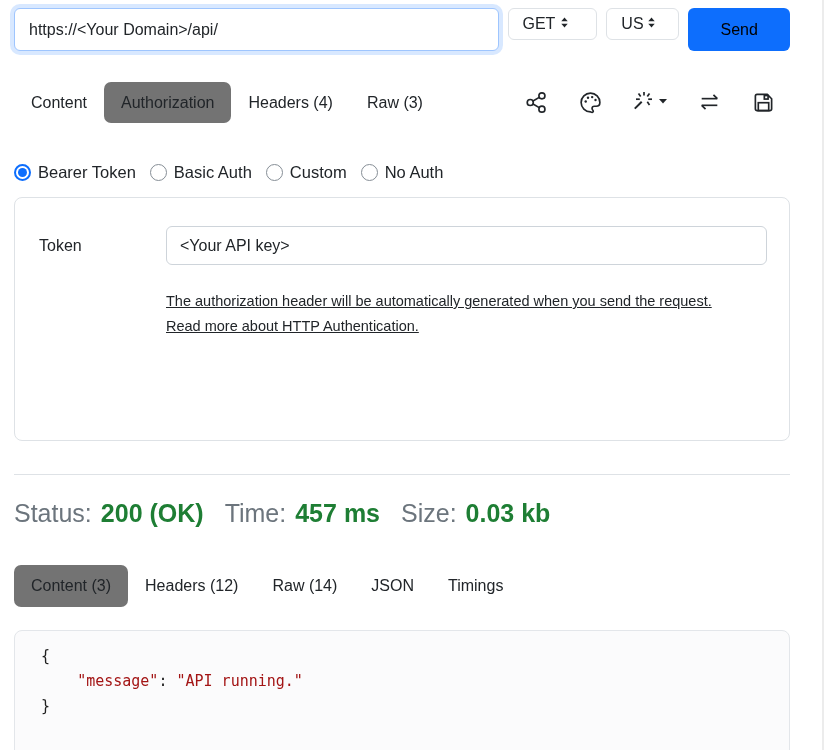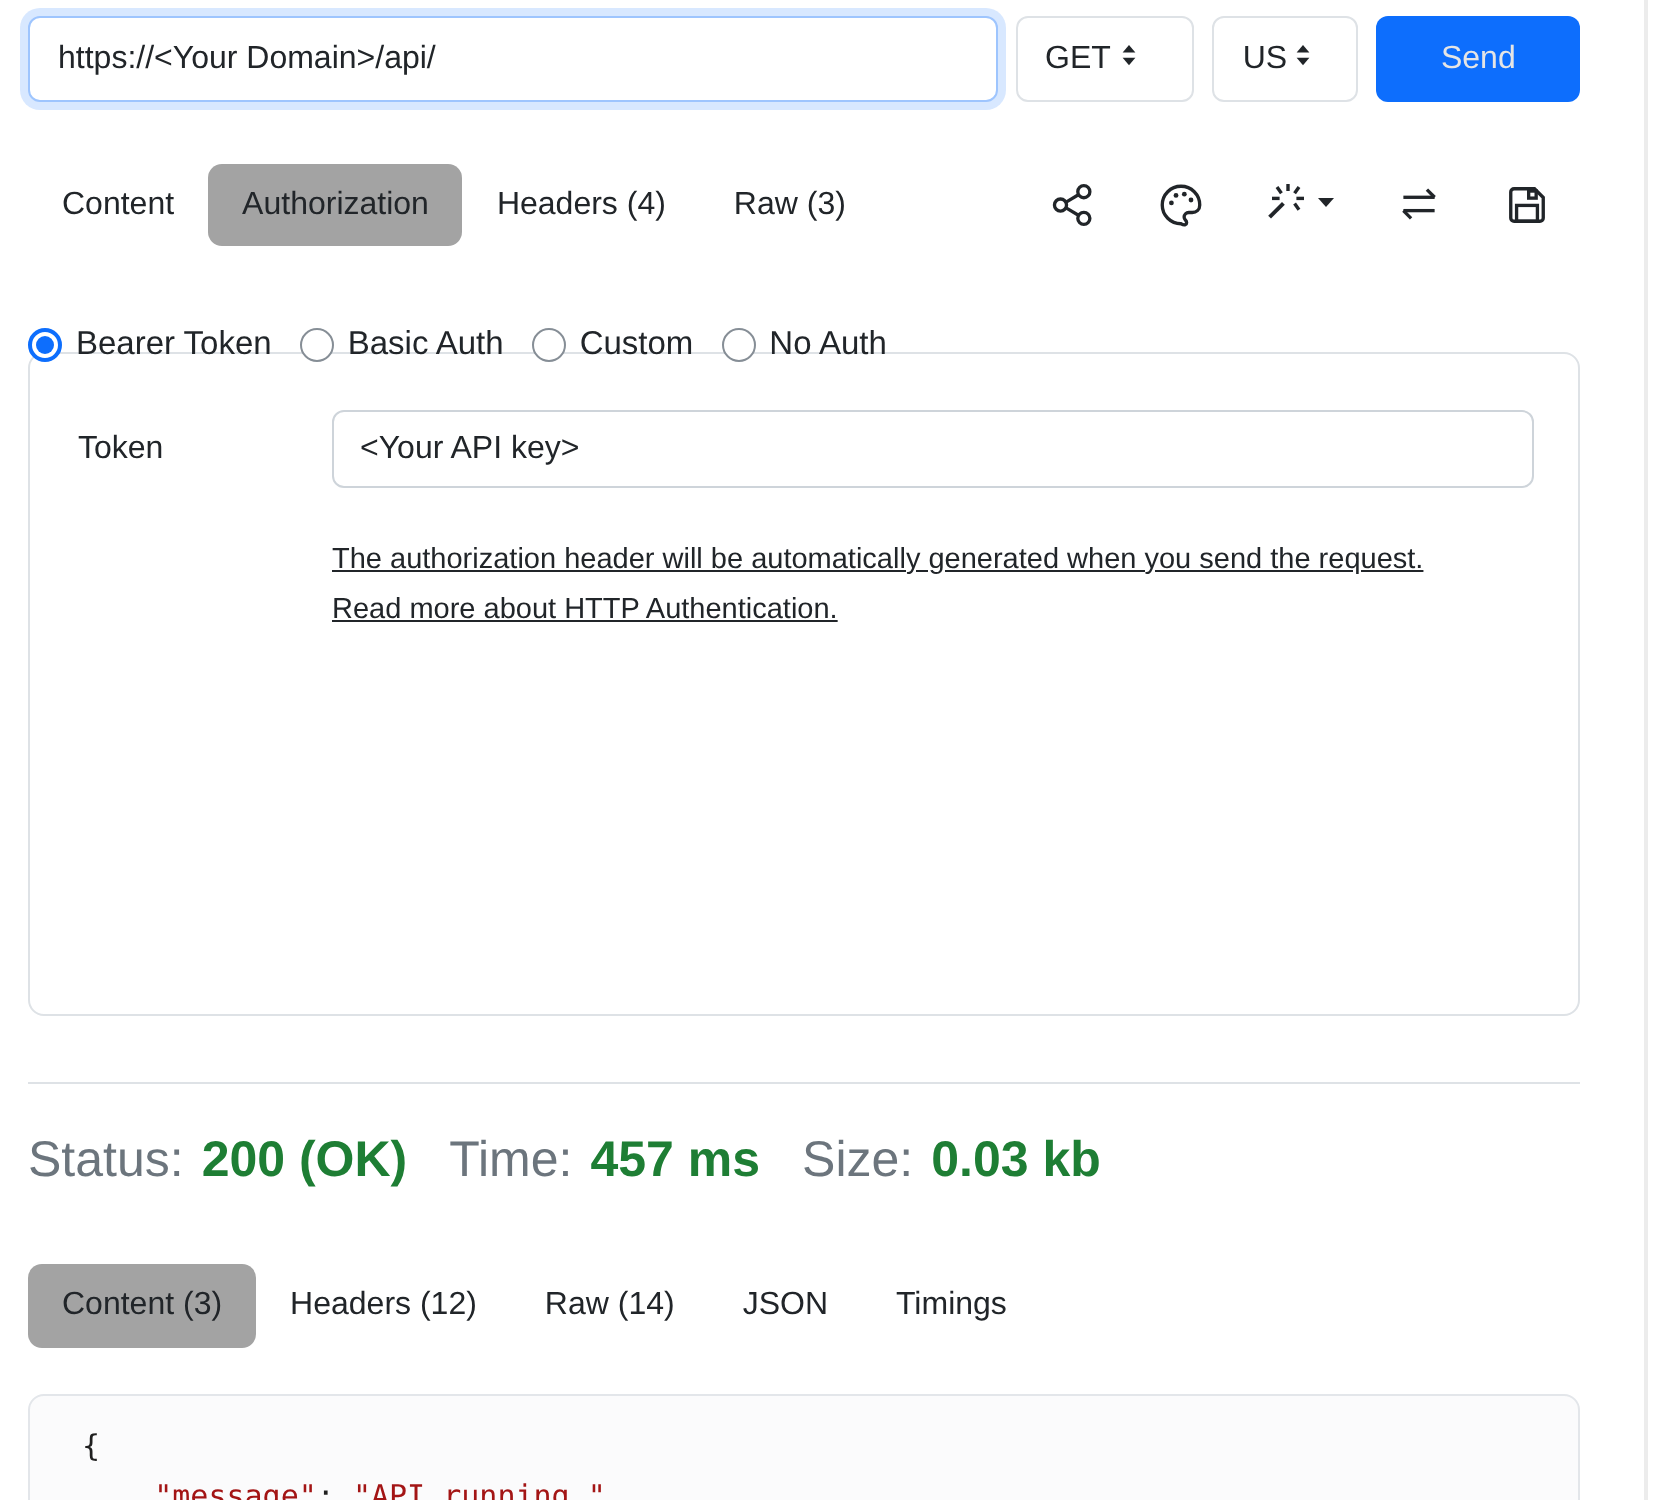--- a/index.html
+++ b/index.html
@@ -7,47 +7,47 @@
     font-family:"Liberation Sans","DejaVu Sans",sans-serif; color:#212529; }
   .page { position:relative; width:837px; height:750px; padding-left:14px; }
   .content { width:776px; }
   .edge-line { position:absolute; left:822px; top:0; width:2px; height:750px; background:#ececec; }
 
   
   .topbar { display:flex; gap:9px; padding-top:8px; align-items:stretch; height:52px; }
   .url-input { width:486px; height:43px; border:1px solid #9ec5fe; border-radius:6px;
     box-shadow:0 0 0 4px rgba(13,110,253,.16); padding:0 14px; font-size:16px; color:#212529;
     font-family:inherit; outline:none; }
-  .select { width:90px; height:43px; border:1px solid #dee2e6; border-radius:6px; background:#fff;
+  .select { width:90px; height:32px; border:1px solid #dee2e6; border-radius:6px; background:#fff;
     display:flex; align-items:center; justify-content:space-between; padding:0 24px 0 14px;
     font-size:16px; cursor:pointer; }
   .select.small { width:73px; }
-  .send-btn { width:102px; height:43px; background:#0d6efd; color:#e5e5e5; border:none; border-radius:6px;
+  .send-btn { width:102px; height:43px; background:#0d6efd; color:#000000; border:none; border-radius:6px;
     font-size:16px; font-family:inherit; cursor:pointer; }
 
   
   .tabs-row { display:flex; align-items:center; margin-top:30px; height:41px; }
   .tab { padding:0 17px; height:41px; line-height:41px; font-size:16px; border-radius:7px;
     cursor:pointer; white-space:nowrap; }
-  .tab.active { background:#a3a3a3; }
+  .tab.active { background:#737373; }
   .toolbar { margin-left:auto; display:flex; align-items:center; gap:29px; padding-right:14px; }
   .tool { display:flex; align-items:center; cursor:pointer; }
   .tool svg { display:block; }
 
   
   .radios { display:flex; align-items:center; gap:14px; margin-top:29px; height:24px; }
   .radio-group { display:flex; align-items:center; gap:7px; cursor:pointer;margin-top:17px; }
   .radio { width:17px; height:17px; border-radius:50%; border:1px solid #868e96; background:#fff;
     display:inline-flex; align-items:center; justify-content:center; flex:0 0 auto; }
   .radio.checked { border:2px solid #0d6efd; }
   .radio.checked::after { content:""; width:9px; height:9px; border-radius:50%; background:#0d6efd; }
   .radio-label { font-size:16.5px; }
 
   
-  .card { border:1px solid #dee2e6; border-radius:8px; height:332px;
+  .card { margin-top:21px; border:1px solid #dee2e6; border-radius:8px; height:244px;
     padding:28px 22px 0 24px; }
   .token-row { display:flex; align-items:center; }
   .token-label { width:127px; font-size:16px; }
   .token-input { flex:1; height:39px; border:1px solid #ced4da; border-radius:6px; padding:0 13px;
     font-size:16px; color:#212529; font-family:inherit; outline:none; }
   .help-text { margin-left:127px; margin-top:24px; max-width:580px; font-size:14.5px;
     line-height:25px; color:#212529;text-decoration:underline; }
 
   .divider { margin-top:33px; border:none; border-top:1px solid #dee2e6; width:776px; }
 

